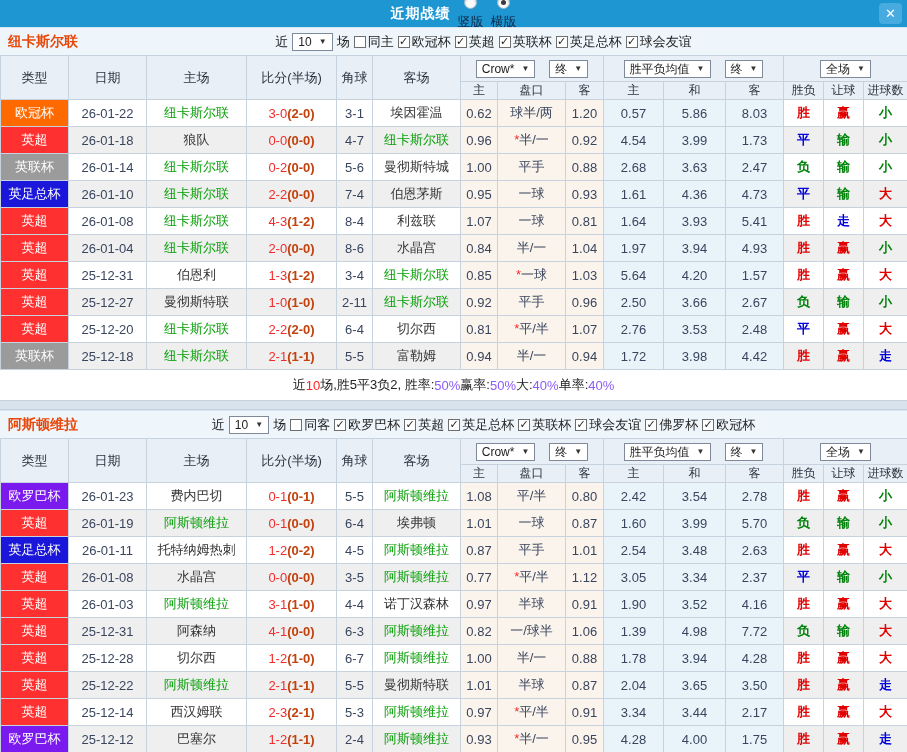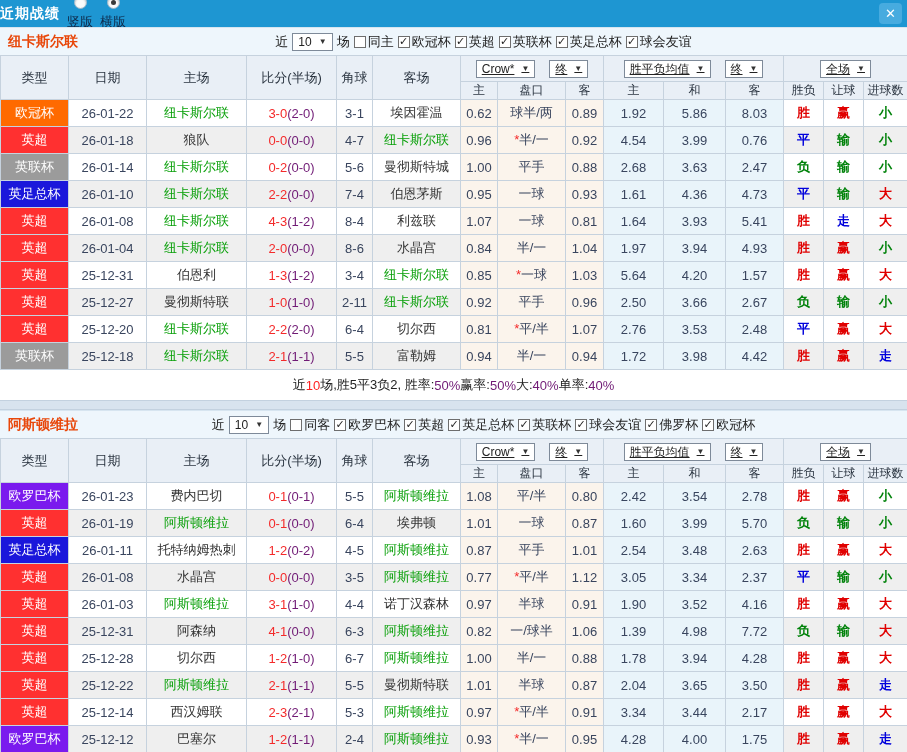--- a/index.html
+++ b/index.html
@@ -2,60 +2,60 @@
 <html><head>
 <meta charset="utf-8">
 <style>
   html,body{margin:0;padding:0;}
   body{
     width:907px;height:752px;overflow:hidden;background:#fff;
     font-family:"Liberation Sans","DejaVu Sans",sans-serif;
     -webkit-font-smoothing:antialiased;
   }
   
-  .titlebar{height:27px;background:#1E96D2;position:relative;display:flex;align-items:center;gap:7px;}
+  .titlebar{height:27px;background:#1E96D2;position:relative;display:flex;align-items:center;justify-content:center;gap:7px;}
   .title{color:#fff;font-weight:bold;font-size:14px;letter-spacing:1px;}
   .radio-opt{display:inline-flex;align-items:center;gap:4px;color:#0E2A4A;font-size:13px;cursor:pointer;flex-direction:column;}
   .radio{width:11px;height:11px;border-radius:50%;background:#FBFBFB;border:1px solid #9DB7C9;display:inline-flex;align-items:center;justify-content:center;box-shadow:inset 0 1px 2px rgba(0,0,0,.25);}
   .radio .dot{width:5px;height:5px;border-radius:50%;background:#3A3A3A;}
   .close-btn{position:absolute;right:5px;top:3px;width:23px;height:21px;background:#47ABDF;border-radius:4px;color:#fff;display:flex;align-items:center;justify-content:center;font-size:13px;font-weight:bold;cursor:pointer;}
   
   .filter-bar{height:27px;background:#EEF6FC;border-top:1px solid #D7E5F0;position:relative;display:flex;align-items:center;justify-content:center;font-size:13px;color:#222;}
   .team{position:absolute;left:8px;color:#E8470A;font-weight:bold;font-size:14px;}
   .filter-controls{display:flex;align-items:center;gap:4px;transform:translateX(30px);}
   .filter-item{display:inline-flex;align-items:center;gap:2px;cursor:pointer;}
   .selbox{display:inline-flex;align-items:center;gap:7px;background:#fff;border:1px solid #7E8A99;padding:1px 5px;font-size:12px;color:#222;cursor:pointer;line-height:14px;}
   .selbox .caret{font-size:8px;color:#333;}
   .cb{width:12px;height:12px;border:1px solid #6E6E6E;background:#fff;display:inline-flex;align-items:center;justify-content:center;font-size:11px;line-height:1;color:#1c1c1c;box-sizing:border-box;}
   .cb .mark{font-weight:bold;margin-top:-1px;}
   
   table.grid{border-collapse:collapse;table-layout:fixed;width:907px;}
   .grid th,.grid td{border:1px solid #C6D2DE;padding:0;text-align:center;overflow:hidden;white-space:nowrap;}
   .grid thead th{background:#E9EFF6;font-weight:normal;color:#2A3440;}
   th.h1{height:25px;font-size:13px;}
   th.h2{height:17px;font-size:12px;}
-  th.group .selbox{margin:0 7px;text-decoration:underline;}
+  th.group .selbox{margin:0 7px;}
   .grid td{height:26px;font-size:13px;color:#333;background:#fff;}
   tr.alt td.c{background:#EFEFEF;}
   td.odds{background:#FBF4EC;color:#39455E;}
   td.avg{background:#E9F4FA;color:#39455E;}
   td.num{color:#39455E;}
   td.type{color:#fff;font-size:13px;}
   td.hl,.hl{color:#0AA00A;}
   .s-main{color:#F42A2A;}
-  .s-half{color:#701a75;}
+  .s-half{color:#c2410c;font-weight:bold;}
   .ast{color:#F42A2A;}
   td.t-red{color:#E00000;font-weight:bold;}
   td.t-blue{color:#0000DC;font-weight:bold;}
   td.t-green{color:#00820A;font-weight:bold;}
   
   .summary{height:30px;display:flex;align-items:center;justify-content:center;font-size:13px;}
   .sum-k{color:#222;}
   .sum-r{color:#FF2222;}
-  .sum-b{color:#701a75;}
+  .sum-b{color:#8b5cf6;}
   .separator{height:8px;background:#D8E3EE;border-top:1px solid #C3D1DF;border-bottom:1px solid #C3D1DF;}
 </style>
 </head>
 <body>
 
 <div class="app">
   <div class="titlebar">
     <span class="title">近期战绩</span>
     <span class="radio-opt">
       <span class="radio"></span>
@@ -178,41 +178,41 @@
           <tbody>
             <tr>
               <td class="type" style="background: rgb(255, 106, 0);">欧冠杯</td>
               <td class="c num">26-01-22</td>
               <td class="c hl">纽卡斯尔联</td>
               <td class="c"><span class="s-main">3-0</span><span class="s-half">(2-0)</span></td>
               <td class="c num">3-1</td>
               <td class="c">埃因霍温</td>
               <td class="odds">0.62</td>
               <td class="odds">球半/两</td>
-              <td class="odds">0.89</td>
-              <td class="avg">1.92</td>
+              <td class="odds">1.20</td>
+              <td class="avg">0.57</td>
               <td class="avg">5.86</td>
               <td class="avg">8.03</td>
               <td class="c t-red">胜</td>
               <td class="c t-red">赢</td>
               <td class="c t-green">小</td>
             </tr>
             <tr class="alt">
               <td class="type" style="background: rgb(255, 48, 48);">英超</td>
               <td class="c num">26-01-18</td>
               <td class="c">狼队</td>
               <td class="c"><span class="s-main">0-0</span><span class="s-half">(0-0)</span></td>
               <td class="c num">4-7</td>
               <td class="c hl">纽卡斯尔联</td>
               <td class="odds">0.96</td>
               <td class="odds"><span class="ast">*</span>半/一</td>
               <td class="odds">0.92</td>
               <td class="avg">4.54</td>
               <td class="avg">3.99</td>
-              <td class="avg">0.76</td>
+              <td class="avg">1.73</td>
               <td class="c t-blue">平</td>
               <td class="c t-green">输</td>
               <td class="c t-green">小</td>
             </tr>
             <tr>
               <td class="type" style="background: rgb(155, 155, 155);">英联杯</td>
               <td class="c num">26-01-14</td>
               <td class="c hl">纽卡斯尔联</td>
               <td class="c"><span class="s-main">0-2</span><span class="s-half">(0-0)</span></td>
               <td class="c num">5-6</td>

